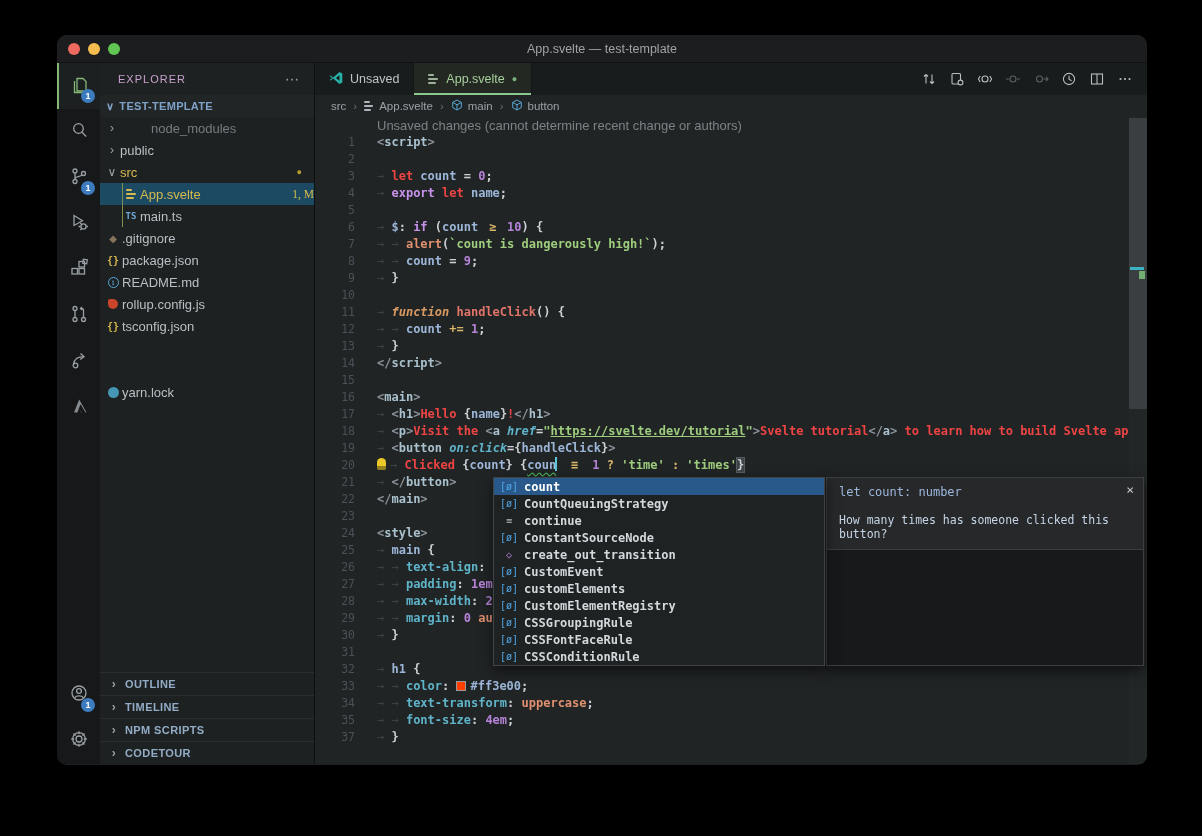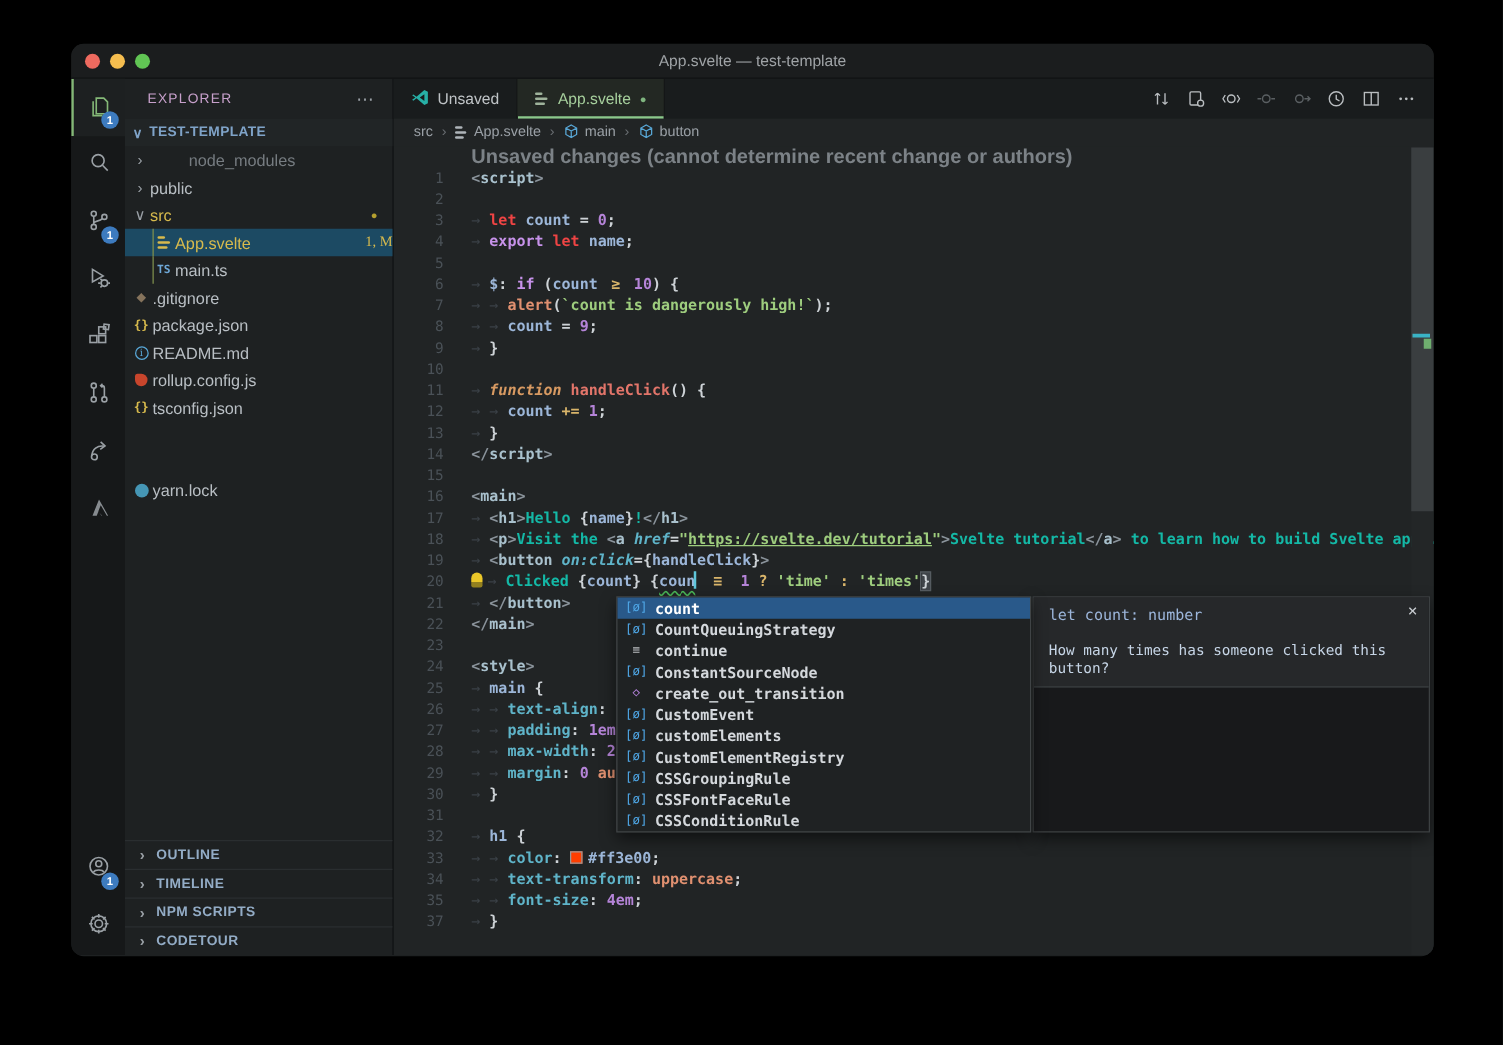--- a/index.html
+++ b/index.html
@@ -77,40 +77,40 @@
   .ta.dim { color:#5a5f62; }
 
   .breadcrumbs { height:22px; display:flex; align-items:center; padding:0 16px; gap:7px;
     font-size:11.5px; color:#9aa0a6; background:#212425; }
   .bc-item { display:flex; align-items:center; gap:5px; cursor:pointer; }
   .bc-sep { color:#686d71; }
   .bc-cube svg { stroke:#58a7d6; fill:none; stroke-width:1; }
   .bc-lines { color:#aeb4b9; }
 
   .editor-body { position:relative; flex:1; overflow:hidden; font-family:"DejaVu Sans Mono",monospace; }
-  .codelens { height:17px; line-height:17px; padding-left:62px; color:#7c8287; font-size:16px;
-    font-family:"Liberation Sans",sans-serif;font-weight:bold; }
+  .codelens { height:17px; line-height:17px; padding-left:62px; color:#7c8287; font-size:13px;
+    font-family:"Liberation Sans",sans-serif; }
   .cl { height:17px; line-height:17px; display:flex; white-space:pre; font-size:12px; font-weight:bold; }
   .ln { width:40px; text-align:right; color:#4a5157; font-weight:normal; font-size:11.5px; flex:none; }
   .lc { padding-left:22px; white-space:pre; }
 
   .tk-p   { color:#8a939b; }
   .tk-pn  { color:#cdd2d6; }
   .tk-tag { color:#a9c1cd; }
   .tk-kw  { color:#c792ea; }
   .tk-let { color:#ef4444; }
   .tk-var { color:#9cb6d8; }
   .tk-num { color:#b584d8; }
   .tk-str { color:#9ecd7e; }
   .tk-op  { color:#d8b46a; }
   .tk-call{ color:#e09070; }
   .tk-fnkw{ color:#d89a62; font-style:italic; }
   .tk-fname{ color:#e2756a; }
   .tk-cm  { color:#6b7278; }
-  .tk-txt { color:#14b8a6;margin-top:23px; }
+  .tk-txt { color:#ef4444;margin-top:23px; }
   .tk-attr{ color:#5fb4c9; font-style:italic; }
   .tk-link{ color:#9ecd7e; text-decoration:underline; }
   .tk-prop{ color:#5fb4c9; }
   .tk-valkw{ color:#e09070; }
   .tk-sel { color:#9cb6d8; }
   .tk-hex { color:#9cb6d8; }
   .tk-ws  { color:#3b4147; font-weight:normal; }
   .tk-lig2 { display:inline-block; width:2ch; text-align:center; }
   .tk-lig3 { display:inline-block; width:3ch; text-align:center; }
   .tk-match { background:#3f4449; box-shadow:0 0 0 1px #565c61; }

